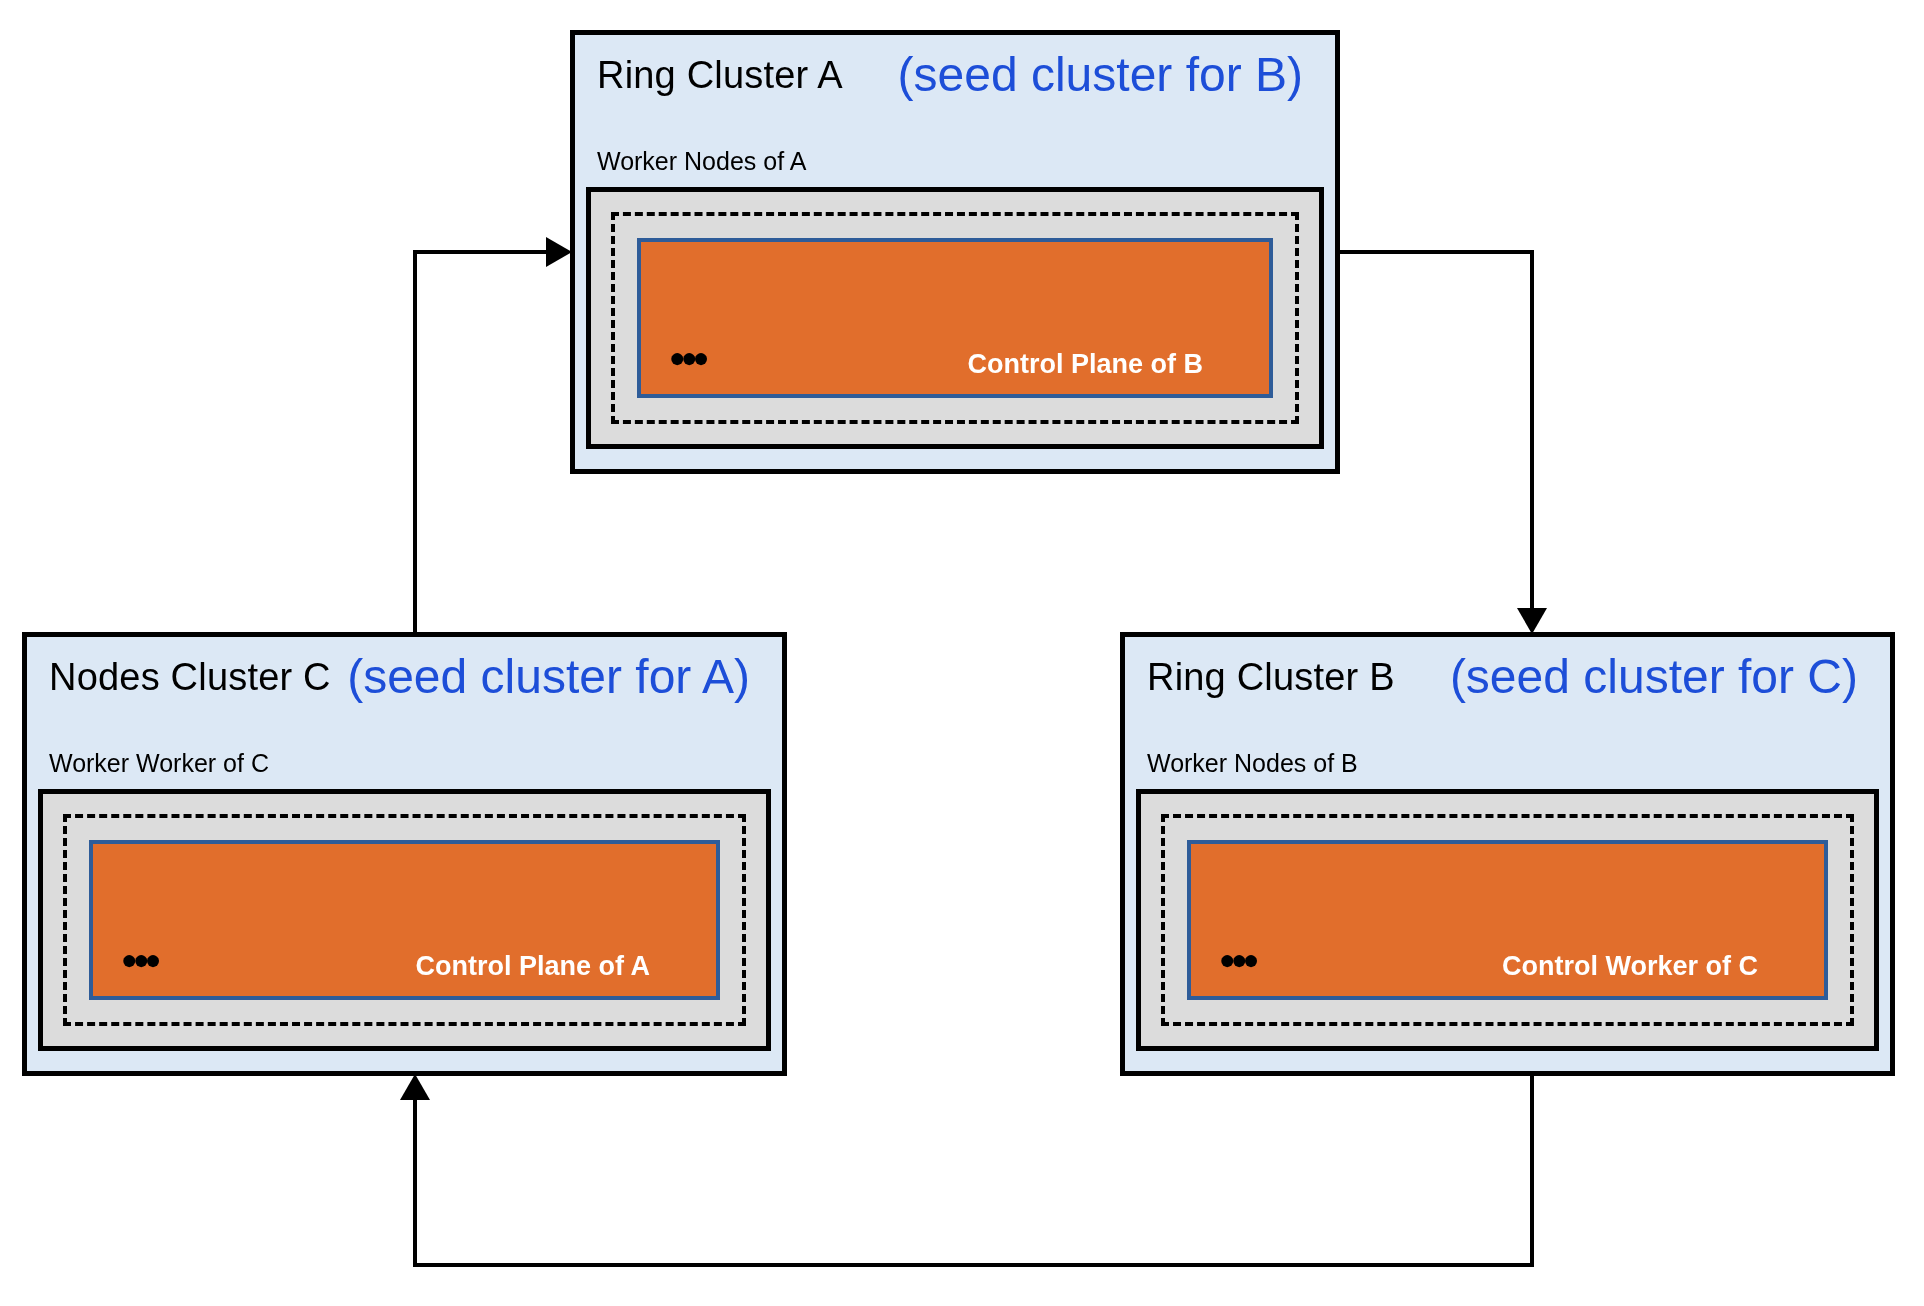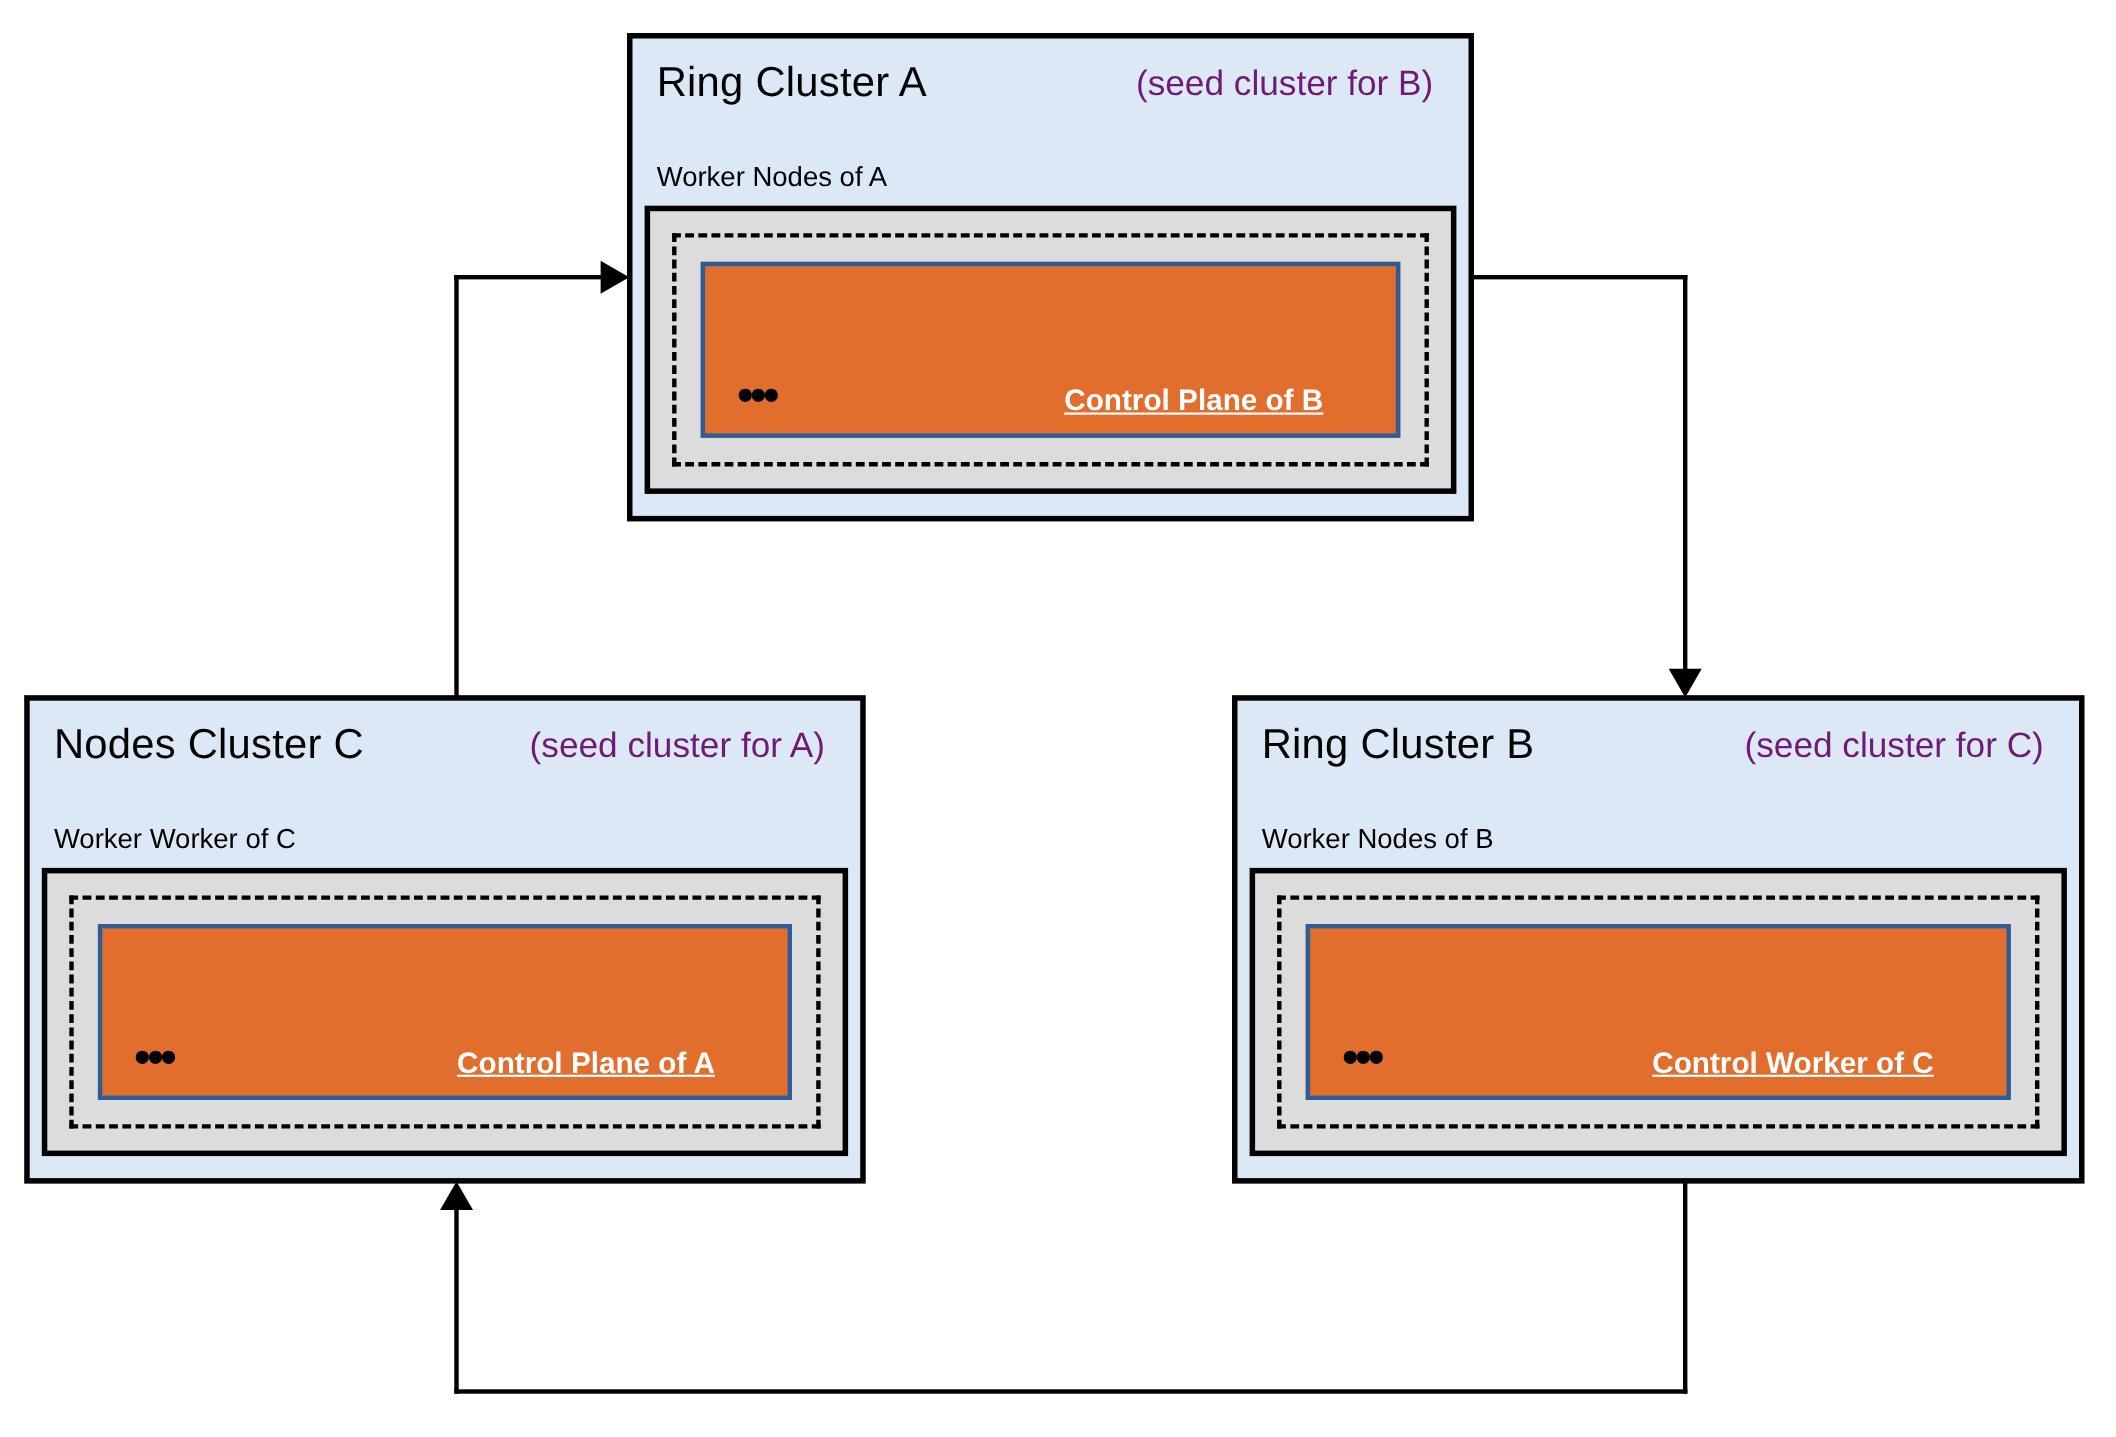--- a/index.html
+++ b/index.html
@@ -10,21 +10,21 @@
   }
   .cluster {
     position:absolute; background:#dce8f5; border:5px solid #000000;
   }
   .title-row { position:absolute; left:0; right:0; top:14px; height:52px; }
   .cluster-title {
     position:absolute; left:22px; top:0; font-size:38px; line-height:52px; color:#000;
     font-weight:400; letter-spacing:0.2px; white-space:nowrap;
   }
   .seed-note {
-    position:absolute; right:32px; top:0; font-size:32px; line-height:52px; color:#701a75;
+    position:absolute; right:32px; top:0; font-size:48px; line-height:52px; color:#1d4ed8;
     font-weight:400; white-space:nowrap;
   }
   .worker-label {
     position:absolute; left:22px; top:112px; font-size:25px; font-weight:400; color:#000;
     white-space:nowrap;
   }
   .worker-box {
     position:absolute; left:11px; right:11px; top:152px; bottom:20px;
     background:#dcdcdc; border:5px solid #000000;
   }
@@ -35,21 +35,21 @@
   .control-plane-box {
     position:absolute; left:22px; right:22px; top:22px; bottom:22px;
     background:#e16e2c; border:4px solid #2e5c99;
   }
   .dots {
     position:absolute; left:28px; bottom:22px; font-size:28px; letter-spacing:-5px;
     color:#000; line-height:28px;
   }
   .control-plane-label {
     position:absolute; right:66px; bottom:14px; font-size:27px; font-weight:700;
-    color:#ffffff; white-space:nowrap;text-decoration:underline;
+    color:#ffffff; white-space:nowrap;
   }
   .line { position:absolute; background:#000000; }
   .arrow-right {
     position:absolute; width:0; height:0;
     border-top:15px solid transparent; border-bottom:15px solid transparent;
     border-left:26px solid #000000;
   }
   .arrow-down {
     position:absolute; width:0; height:0;
     border-left:15px solid transparent; border-right:15px solid transparent;

